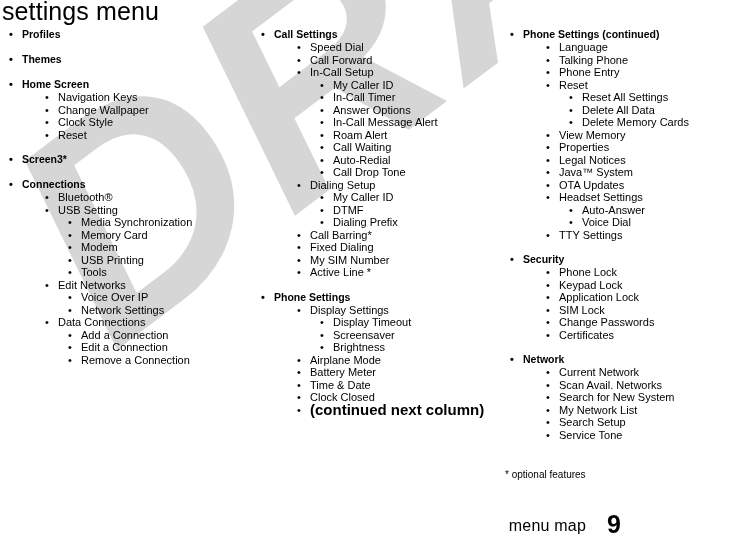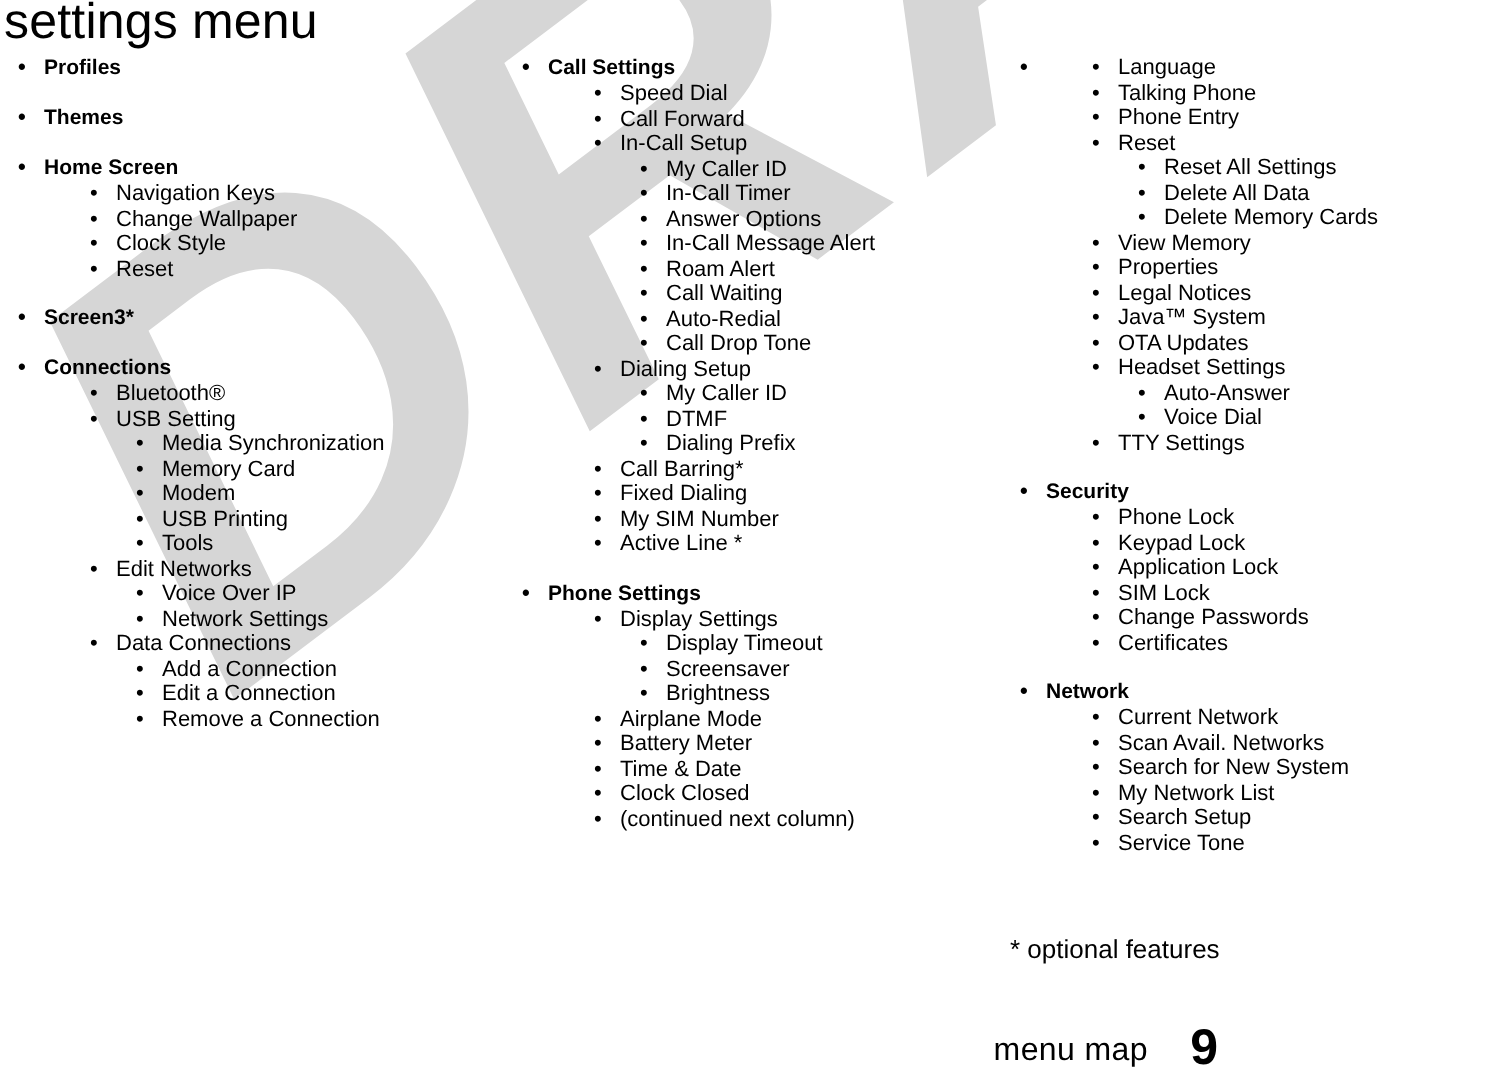--- a/index.html
+++ b/index.html
@@ -104,36 +104,36 @@
   
   .lvl3 {
     font-size: 11px;
     font-weight: normal;
     line-height: 12.5px;
     padding-left: 73px;
   }
   .lvl3 > .bullet { left: 60px; font-size: 11px; line-height: 12.5px; }
 
   
-  .boldrow .label { font-weight: normal; font-size: 11px; }
+  .boldrow .label { font-weight: bold; font-size: 15px; }
 
   
   #footnote {
     position: absolute;
     left: 505px;
     top: 468px;
-    font-size: 13px;
+    font-size: 10px;
     line-height: 13px;
     z-index: 2;
   }
 
   
   #footer {
     position: absolute;
-    left: 4px;
+    left: 16px;
     top: 512px;
     width: 610px;
     height: 30px;
     z-index: 2;
   }
   #footer-label {
     position: absolute;
     right: 40px;
     top: 5px;
     font-size: 16px;
@@ -210,21 +210,21 @@
       <div class="row lvl3"><span class="bullet">•</span><span class="label">Display Timeout</span></div>
       <div class="row lvl3"><span class="bullet">•</span><span class="label">Screensaver</span></div>
       <div class="row lvl3"><span class="bullet">•</span><span class="label">Brightness</span></div>
       <div class="row lvl2"><span class="bullet">•</span><span class="label">Airplane Mode</span></div>
       <div class="row lvl2"><span class="bullet">•</span><span class="label">Battery Meter</span></div>
       <div class="row lvl2"><span class="bullet">•</span><span class="label">Time &amp; Date</span></div>
       <div class="row lvl2"><span class="bullet">•</span><span class="label">Clock Closed</span></div>
       <div class="row lvl2 boldrow"><span class="bullet">•</span><span class="label">(continued next column)</span></div>
     </div>
   <div class="column" id="col-3">
-      <div class="row lvl1"><span class="bullet">•</span></div>
+      <div class="row lvl1"><span class="bullet">•</span><span class="label">Phone Settings (continued)</span></div>
       <div class="row lvl2"><span class="bullet">•</span><span class="label">Language</span></div>
       <div class="row lvl2"><span class="bullet">•</span><span class="label">Talking Phone</span></div>
       <div class="row lvl2"><span class="bullet">•</span><span class="label">Phone Entry</span></div>
       <div class="row lvl2"><span class="bullet">•</span><span class="label">Reset</span></div>
       <div class="row lvl3"><span class="bullet">•</span><span class="label">Reset All Settings</span></div>
       <div class="row lvl3"><span class="bullet">•</span><span class="label">Delete All Data</span></div>
       <div class="row lvl3"><span class="bullet">•</span><span class="label">Delete Memory Cards</span></div>
       <div class="row lvl2"><span class="bullet">•</span><span class="label">View Memory</span></div>
       <div class="row lvl2"><span class="bullet">•</span><span class="label">Properties</span></div>
       <div class="row lvl2"><span class="bullet">•</span><span class="label">Legal Notices</span></div>

